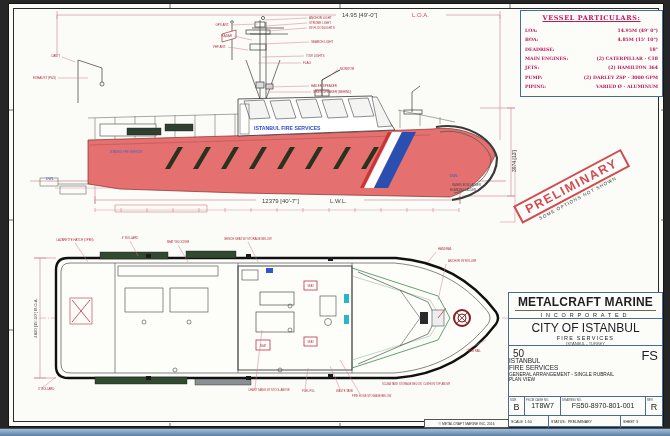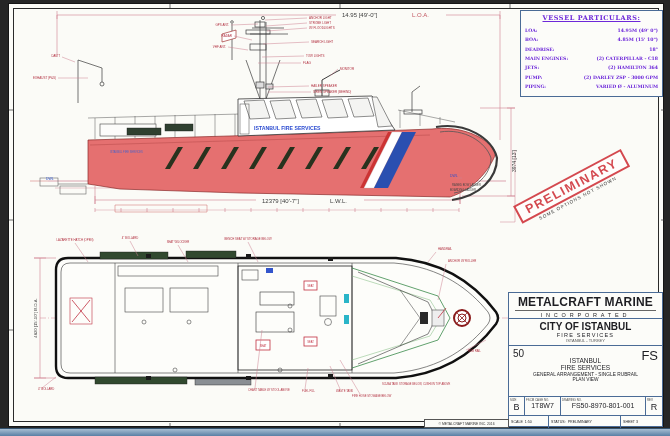--- a/index.html
+++ b/index.html
@@ -5,43 +5,43 @@
   html,body{margin:0;padding:0;}
   body{width:670px;height:436px;background:#262626;position:relative;overflow:hidden;
        font-family:"Liberation Sans",sans-serif;}
   .sheet{position:absolute;left:8px;top:3px;width:656px;height:424px;background:#fbfbf7;
          border:1.3px solid #151515;box-sizing:border-box;}
   .inner-frame{position:absolute;left:4px;top:4px;right:4px;bottom:4px;border:1px solid #2a2a2a;}
   svg.draw{position:absolute;left:0;top:0;width:670px;height:436px;pointer-events:none;
            font-family:"Liberation Sans",sans-serif;}
   
   .particulars{position:absolute;left:520px;top:10px;width:143px;height:87px;
-               border:1.4px solid #4a6b96;background:#fcfcf9;box-sizing:border-box;color:#6d28d9;}
+               border:1.4px solid #4a6b96;background:#fcfcf9;box-sizing:border-box;color:#be185d;}
   .p-title{text-align:center;font:bold 6.5px "DejaVu Serif",serif;text-decoration:underline;
            letter-spacing:.6px;margin-top:3px;}
   .p-rows{margin-top:4px;}
   .kv-row{display:flex;justify-content:space-between;align-items:center;height:9.3px;
           padding:0 4px;font:bold 4.6px "DejaVu Serif",serif;}
   
   .stamp{position:absolute;left:512px;top:176px;width:122px;transform:rotate(-28deg);}
   .stamp-box{border:2.5px solid #d4494f;color:#d4494f;background:rgba(255,255,255,.65);
              font:bold 12.5px "Liberation Sans",sans-serif;letter-spacing:1.5px;
              text-align:center;padding:1px 2px;}
   .stamp-sub{color:#3a3a3a;font-size:4.6px;letter-spacing:1px;text-align:center;margin-top:1px;}
   
   .titleblock{position:absolute;left:508px;top:292px;width:155px;height:135px;
               border:1px solid #4a6b96;background:#fcfcf9;box-sizing:border-box;color:#1d1d22;}
   .tb-row1{height:25px;border-bottom:1px solid #4a6b96;text-align:center;overflow:hidden;}
   .tb-company{font:bold 12px "Liberation Sans",sans-serif;margin-top:2px;letter-spacing:.2px;}
   .tb-inc{font-size:5.5px;letter-spacing:3.8px;border-top:1px solid #666;margin:1px 6px 0 6px;padding-top:1px;}
   .tb-row2{height:26px;border-bottom:1px solid #4a6b96;text-align:center;overflow:hidden;}
-  .tb-city{font-weight:bold;font-size:10px;margin-top:2px;}
+  .tb-city{font-weight:normal;font-size:12px;margin-top:2px;}
   .tb-fs{font-size:5.5px;letter-spacing:1.2px;}
   .tb-tr{font-size:4px;color:#555;}
-  .tb-row3{height:50px;border-bottom:1px solid #4a6b96;position:relative;text-align:center;overflow:hidden;}
+  .tb-row3{height:50px;border-bottom:1px solid #4a6b96;position:relative;overflow:hidden;}
   .tb-50{position:absolute;left:4px;top:2px;font-size:10px;}
   .tb-fscode{position:absolute;right:4px;top:2px;font-size:13px;}
   .tb-t1{margin-top:11px;font-size:6.5px;}
   .tb-t2{font-size:6.5px;}
   .tb-t3{font-size:4.8px;margin-top:1px;}
   .tb-t4{font-size:4.8px;}
   .tb-row4{height:19px;border-bottom:1px solid #4a6b96;display:flex;box-sizing:border-box;}
   .tb-cell{border-right:1px solid #4a6b96;position:relative;box-sizing:border-box;overflow:hidden;}
   .tb-cell:last-child{border-right:none;}
   .cell-h{font-size:2.9px;color:#444;padding:1px 1px 0 1px;white-space:nowrap;}

